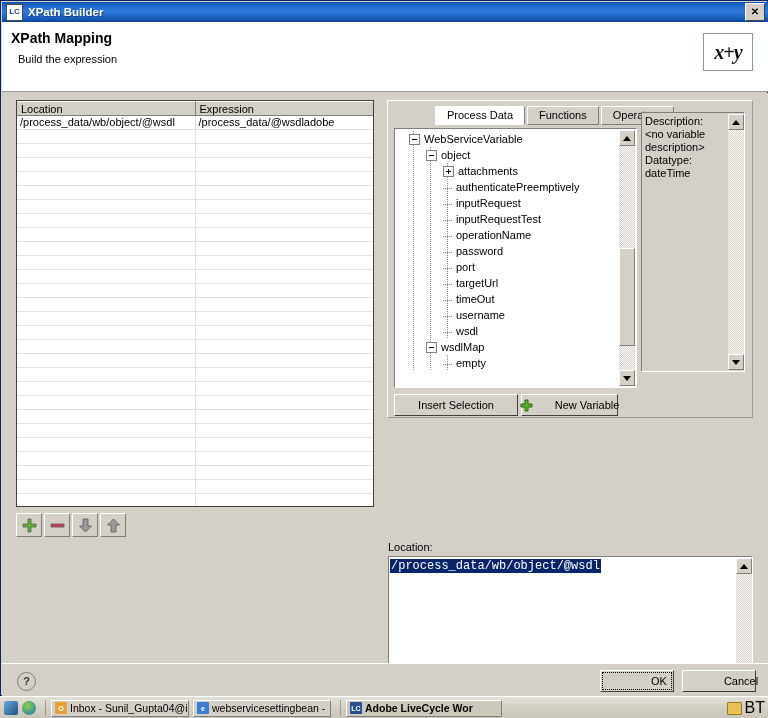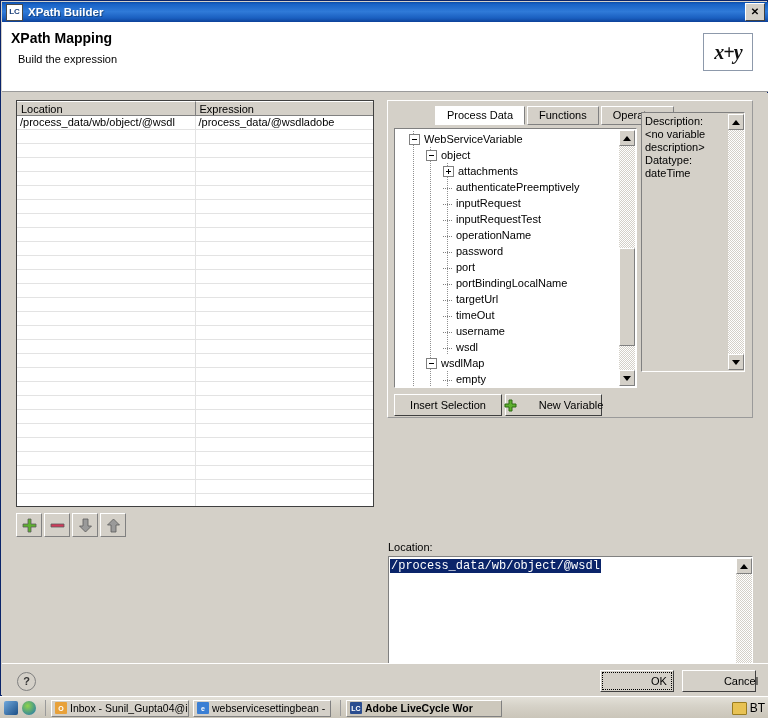--- a/index.html
+++ b/index.html
@@ -314,21 +314,21 @@
     background:#d4d0c8;
     border-top:1px solid #fff;border-left:1px solid #fff;
     border-right:1px solid #808080;border-bottom:1px solid #808080;
     box-sizing:border-box;
     font-size:10.5px;color:#000;cursor:pointer;
     padding:0 3px;margin-right:4px;white-space:nowrap;overflow:hidden;
   }
   .tb-item.active{background:#cdc8bc;font-weight:bold;}
   .tb-ico{width:12px;height:12px;margin-right:3px;flex:0 0 auto;border-radius:1px;
           display:flex;align-items:center;justify-content:center;font-size:7px;color:#fff;font-weight:bold;}
-  .tray{margin-left:auto;display:flex;align-items:center;padding-right:3px;font-size:12px;}
+  .tray{margin-left:auto;display:flex;align-items:center;padding-right:3px;font-size:16px;}
 </style>
 </head>
 <body>
 
 <div id="app">
 
   <div class="window">
 
     <div class="titlebar">
       <div class="title-icon">LC</div>
@@ -559,28 +559,20 @@
                 <span class="tstub"></span>
                 <span class="tlabel">password</span>
               </div>
               <div class="tnode">
                 <div class="tguide" style="left: 18px;"></div>
                 <div class="tguide" style="left: 35px;"></div>
                 <div class="tguide" style="left: 52px;"></div>
                 <div style="width: 48px; flex: 0 0 auto;"></div>
                 <span class="tstub"></span>
                 <span class="tlabel">port</span>
-              </div>
-              <div class="tnode">
-                <div class="tguide" style="left: 18px;"></div>
-                <div class="tguide" style="left: 35px;"></div>
-                <div class="tguide" style="left: 52px;"></div>
-                <div style="width: 48px; flex: 0 0 auto;"></div>
-                <span class="tstub"></span>
-                <span class="tlabel">portBindingLocalName</span>
               </div>
               <div class="tnode">
                 <div class="tguide" style="left: 18px;"></div>
                 <div class="tguide" style="left: 35px;"></div>
                 <div class="tguide" style="left: 52px;"></div>
                 <div style="width: 48px; flex: 0 0 auto;"></div>
                 <span class="tstub"></span>
                 <span class="tlabel">targetUrl</span>
               </div>
               <div class="tnode">
@@ -645,21 +637,21 @@
                 <div class="tri up"></div>
               </div>
             <div class="sb-track"></div>
             <div class="sb-arrow dn">
                 <div class="tri dn"></div>
               </div>
           </div>
         </div>
 
         <div class="panel-btns">
-          <div class="pbtn" style="width:108px;margin-right:3px;">
+          <div class="pbtn" style="width:124px;margin-right:3px;">
             <span>Insert Selection</span>
           </div>
           <div class="pbtn" style="width:97px;gap:17px;">
             <span class="plusicon">
               <svg width="13" height="13" viewBox="0 0 13 13">
                 <path d="M5 1 H8 V5 H12 V8 H8 V12 H5 V8 H1 V5 H5 Z" fill="#5eb030" stroke="#2c6b12" stroke-width="1"></path>
               </svg>
             </span>
             <span>New Variable</span>
           </div>

